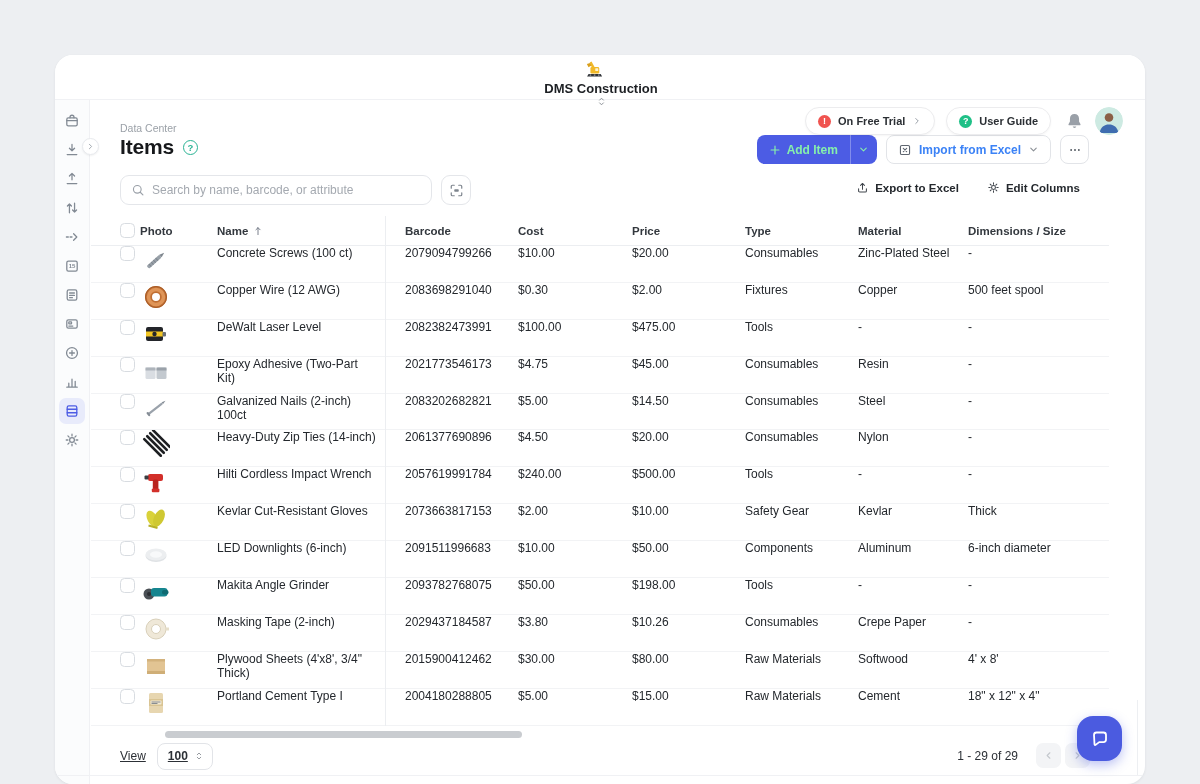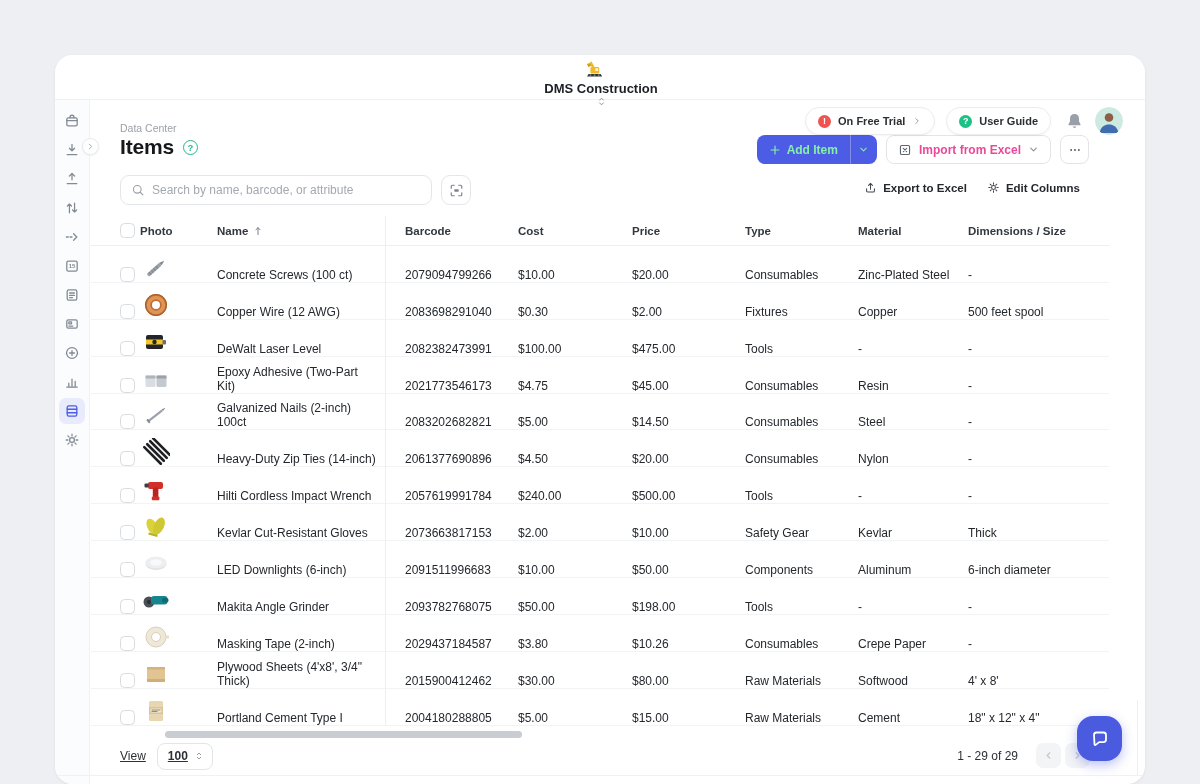--- a/index.html
+++ b/index.html
@@ -61,37 +61,37 @@
   .actions-top { position:absolute; top:80px; right:56px; display:flex; gap:9px; align-items:center; }
   .btn-primary { display:flex; height:29px; background:#4c5ce4; border-radius:8px; color:#86efac;
                  align-items:center; font-size:12px; font-weight:600; cursor:pointer; overflow:hidden; }
   .btn-primary .btn-main { display:flex; align-items:center; gap:6px; padding:0 12px; height:100%; }
   .btn-primary .icon-plus { width:12px; height:12px; display:inline-flex; }
   .btn-primary .btn-caret { width:27px; height:100%; border-left:1px solid rgba(255,255,255,.3);
                             display:flex; align-items:center; justify-content:center; }
   .btn-primary .btn-caret .icon { width:11px; height:11px; display:inline-flex; }
   .btn-outline { height:29px; border:1px solid #e2e4e8; border-radius:8px; background:#fff; display:flex;
                  align-items:center; gap:7px; padding:0 11px; font-size:12px; font-weight:600;
-                 color:#ec4899; cursor:pointer; }
+                 color:#3b82f6; cursor:pointer; }
   .btn-outline .icon-excel { width:14px; height:14px; color:#5f6670; display:inline-flex; }
   .btn-outline .icon-caret { width:11px; height:11px; color:#8b9096; display:inline-flex; }
   .btn-more { width:29px; height:29px; border:1px solid #e2e4e8; border-radius:8px; background:#fff;
               display:flex; align-items:center; justify-content:center; color:#555b63; cursor:pointer; }
   .btn-more .icon { width:14px; height:14px; display:inline-flex; }
 
-  .actions-sub { position:absolute; top:126px; right:65px; display:flex; gap:20px; align-items:flex-end; }
+  .actions-sub { position:absolute; top:126px; right:65px; display:flex; gap:28px; align-items:flex-end; }
   .text-btn { display:flex; gap:6px; align-items:center; font-size:11.5px; font-weight:600;
               color:#24282d; cursor:pointer; }
   .text-btn .icon { width:13px; height:13px; color:#41464d; display:inline-flex; }
 
   
   .table { position:absolute; left:36px; top:161px; width:1018px; }
   .thead { display:flex; align-items:center; height:30px; padding-left:29px; border-bottom:1px solid #eceef1;
            font-size:11.5px; font-weight:600; color:#33383e; }
-  .trow { display:flex; align-items:flex-end; height:36.9px; padding-left:29px;
+  .trow { display:flex; align-items:flex-start; height:36.9px; padding-left:29px;
           border-bottom:1px solid #f2f3f5; font-size:12px; color:#24282d; background:#fff; }
   .c-cb { width:20px; display:flex; align-items:center; }
   .c-photo { width:65px; display:flex; align-items:center; }
   .c-name { width:180px; padding-right:8px;padding-left:12px; }
   .c-gap { width:20px; flex:0 0 auto; }
   .c-barcode { width:113px; }
   .c-cost { width:114px; }
   .c-price { width:113px; }
   .c-type { width:113px; }
   .c-material { width:110px; }

